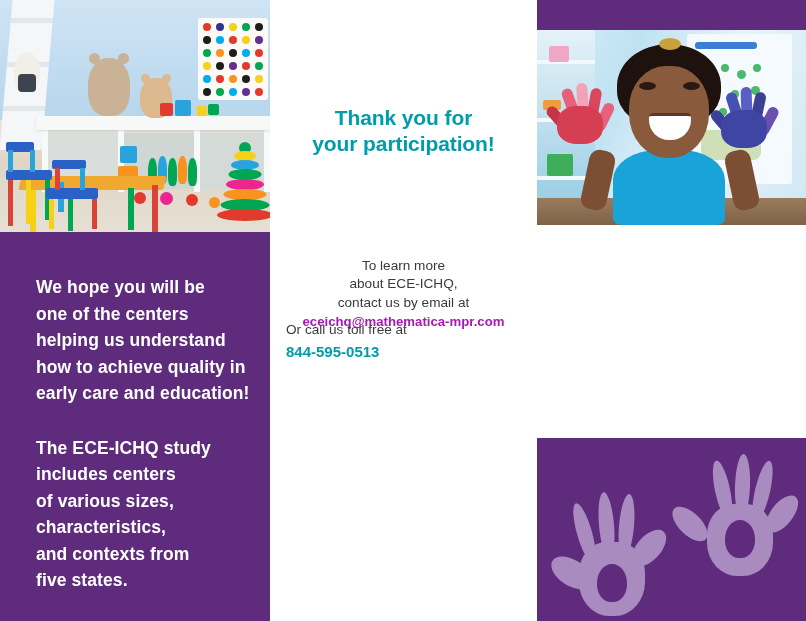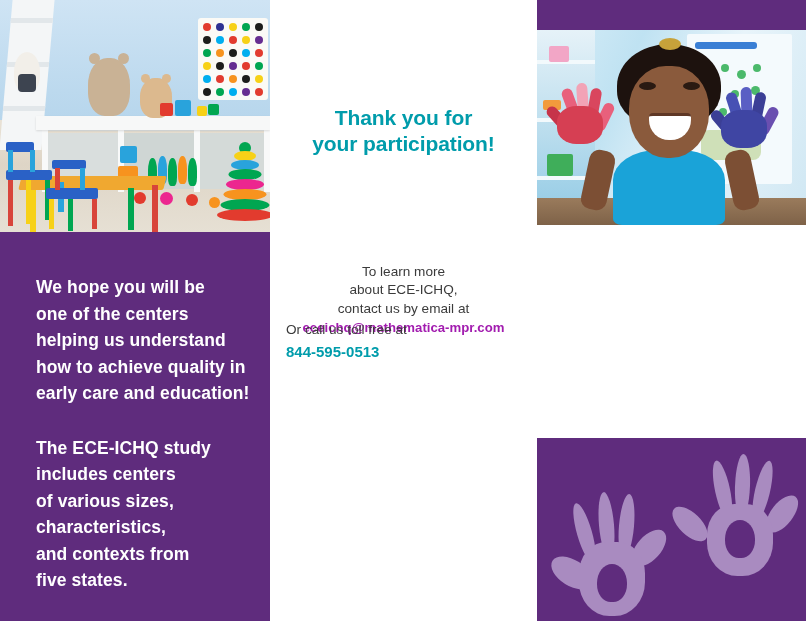--- a/index.html
+++ b/index.html
@@ -172,21 +172,21 @@
     width: 255px;
     text-align: center;
     color: #3b3b3b;
     font-size: 13.6px;
     line-height: 18.6px;
     white-space: pre-line;
   }
   .contact-block {
     position: absolute;
     left: 16px;
-    top: 244px;
+    top: 238px;
     width: 235px;
     text-align: center;
     color: #3b3b3b;
     font-size: 13.6px;
     line-height: 18.6px;
     white-space: pre-line;
   }
   .email-line {
     display: block;
     color: #a21caf;

